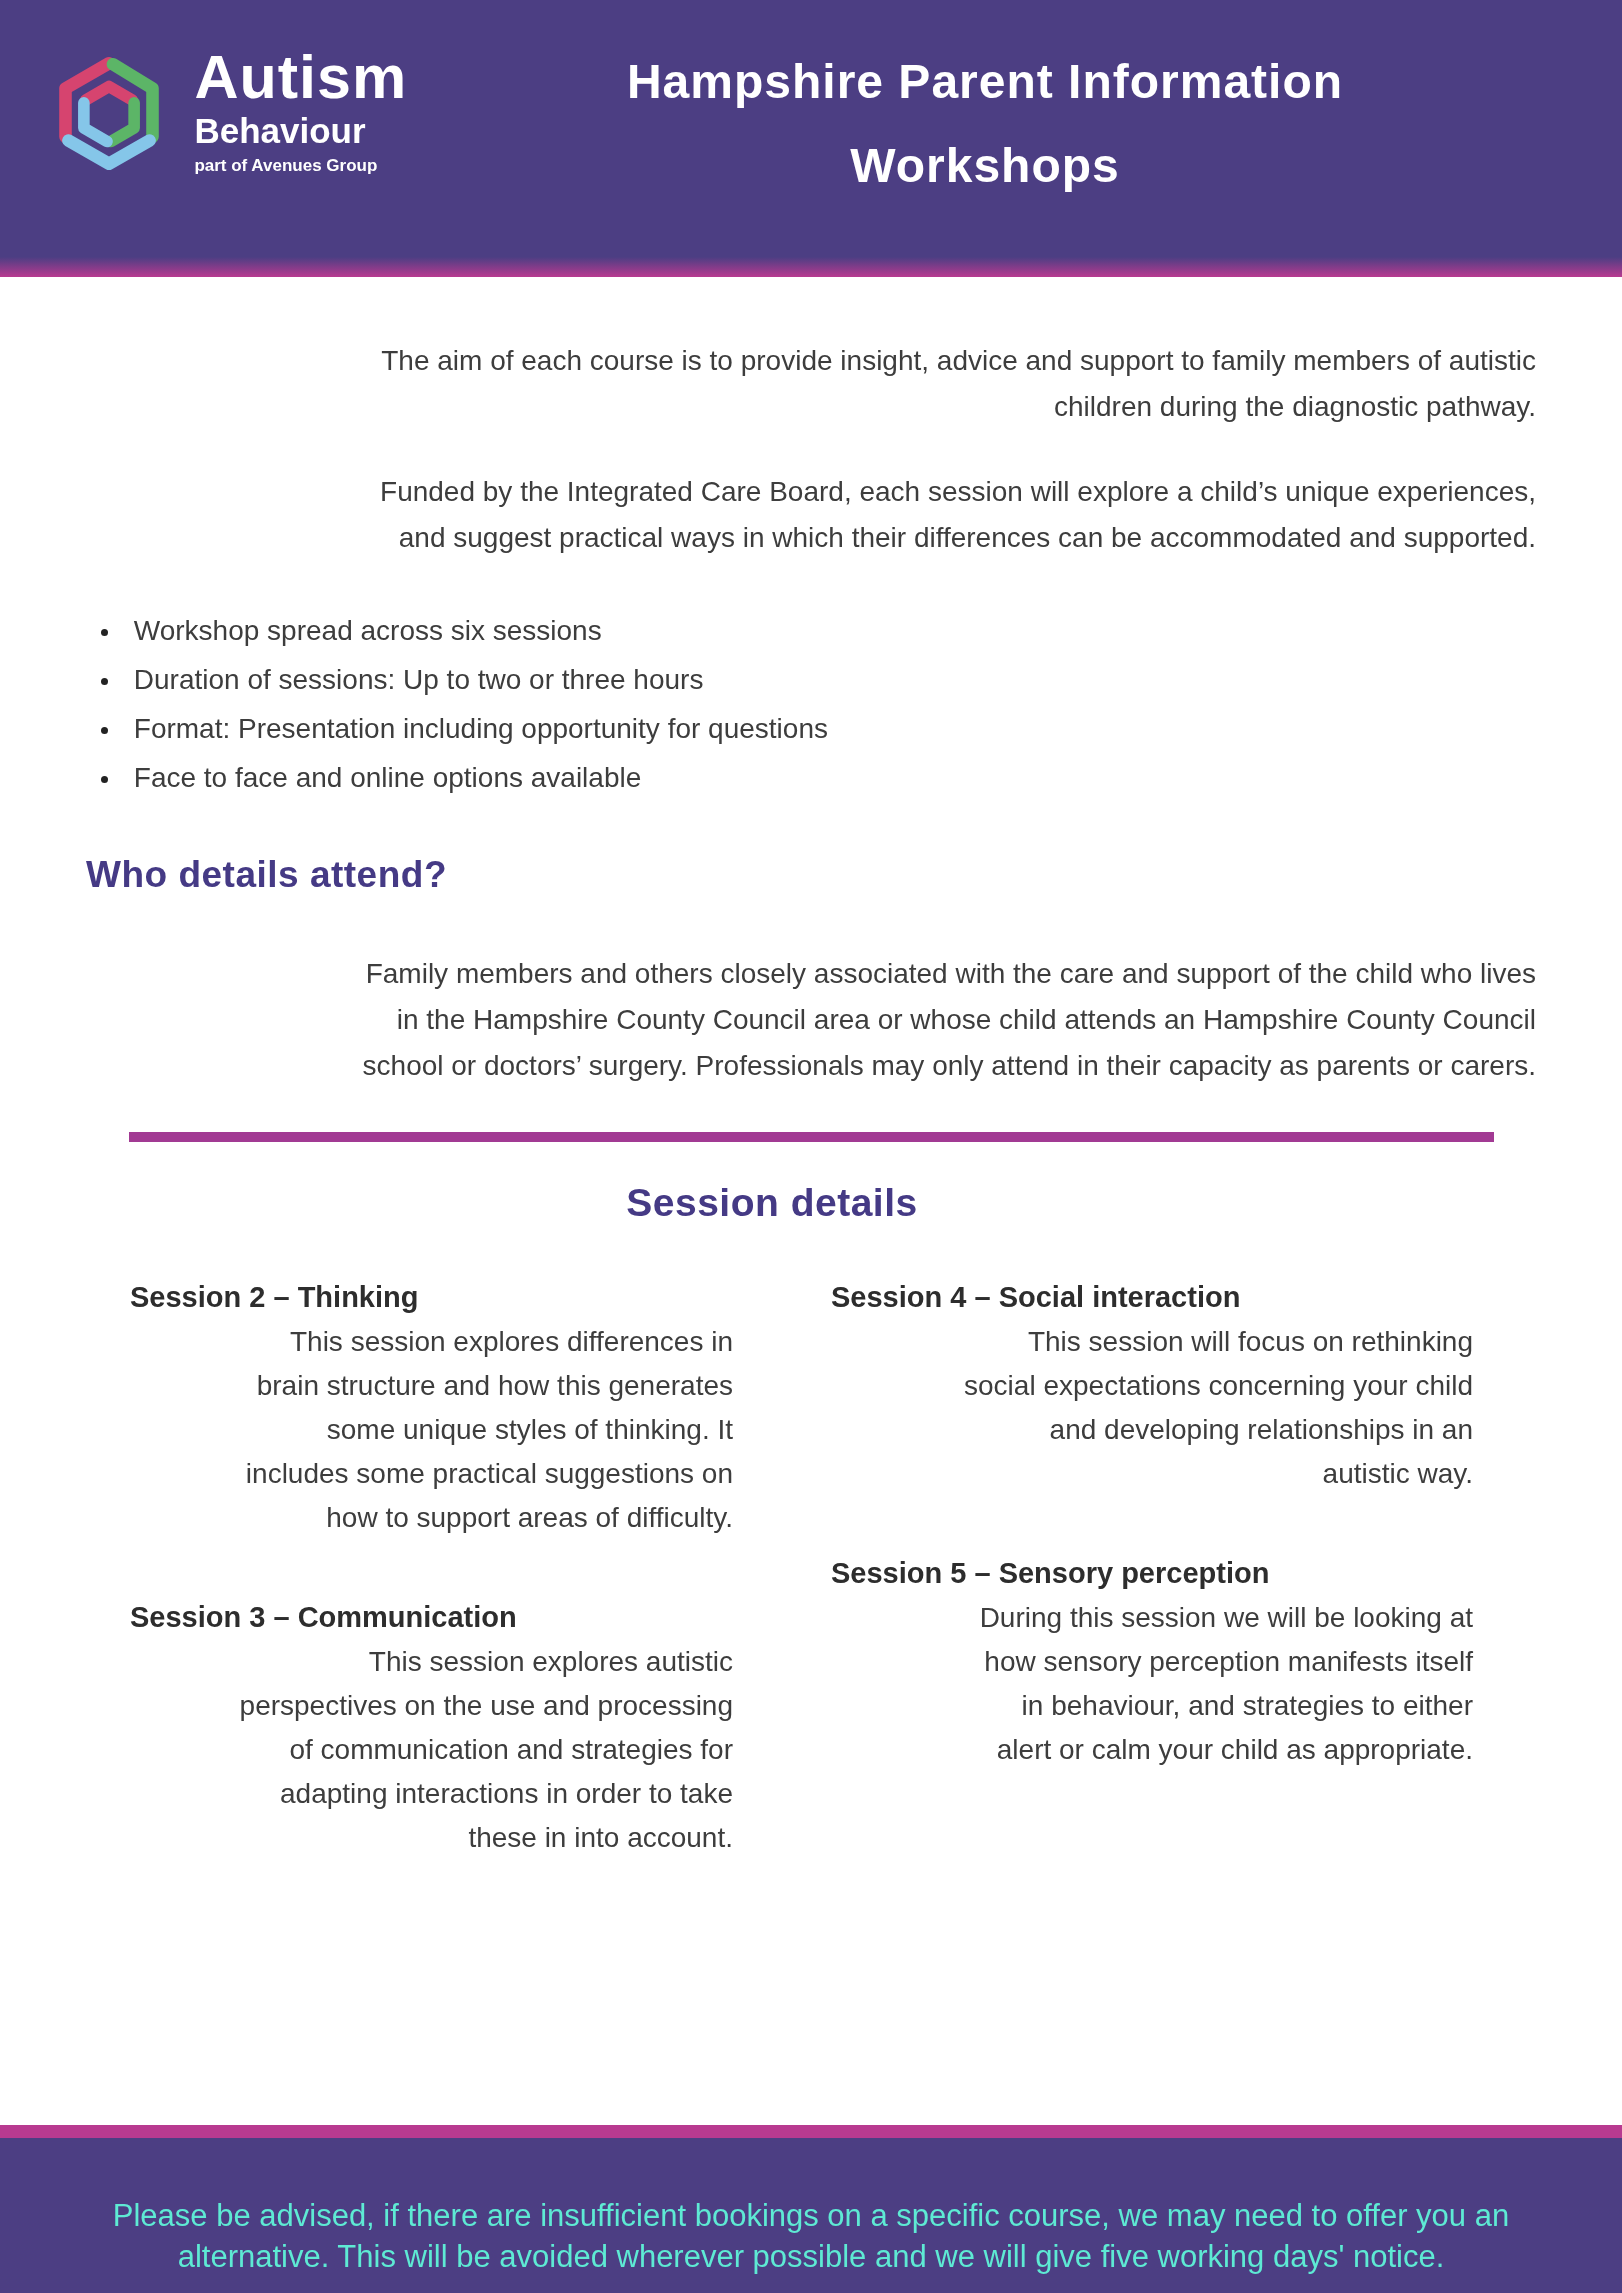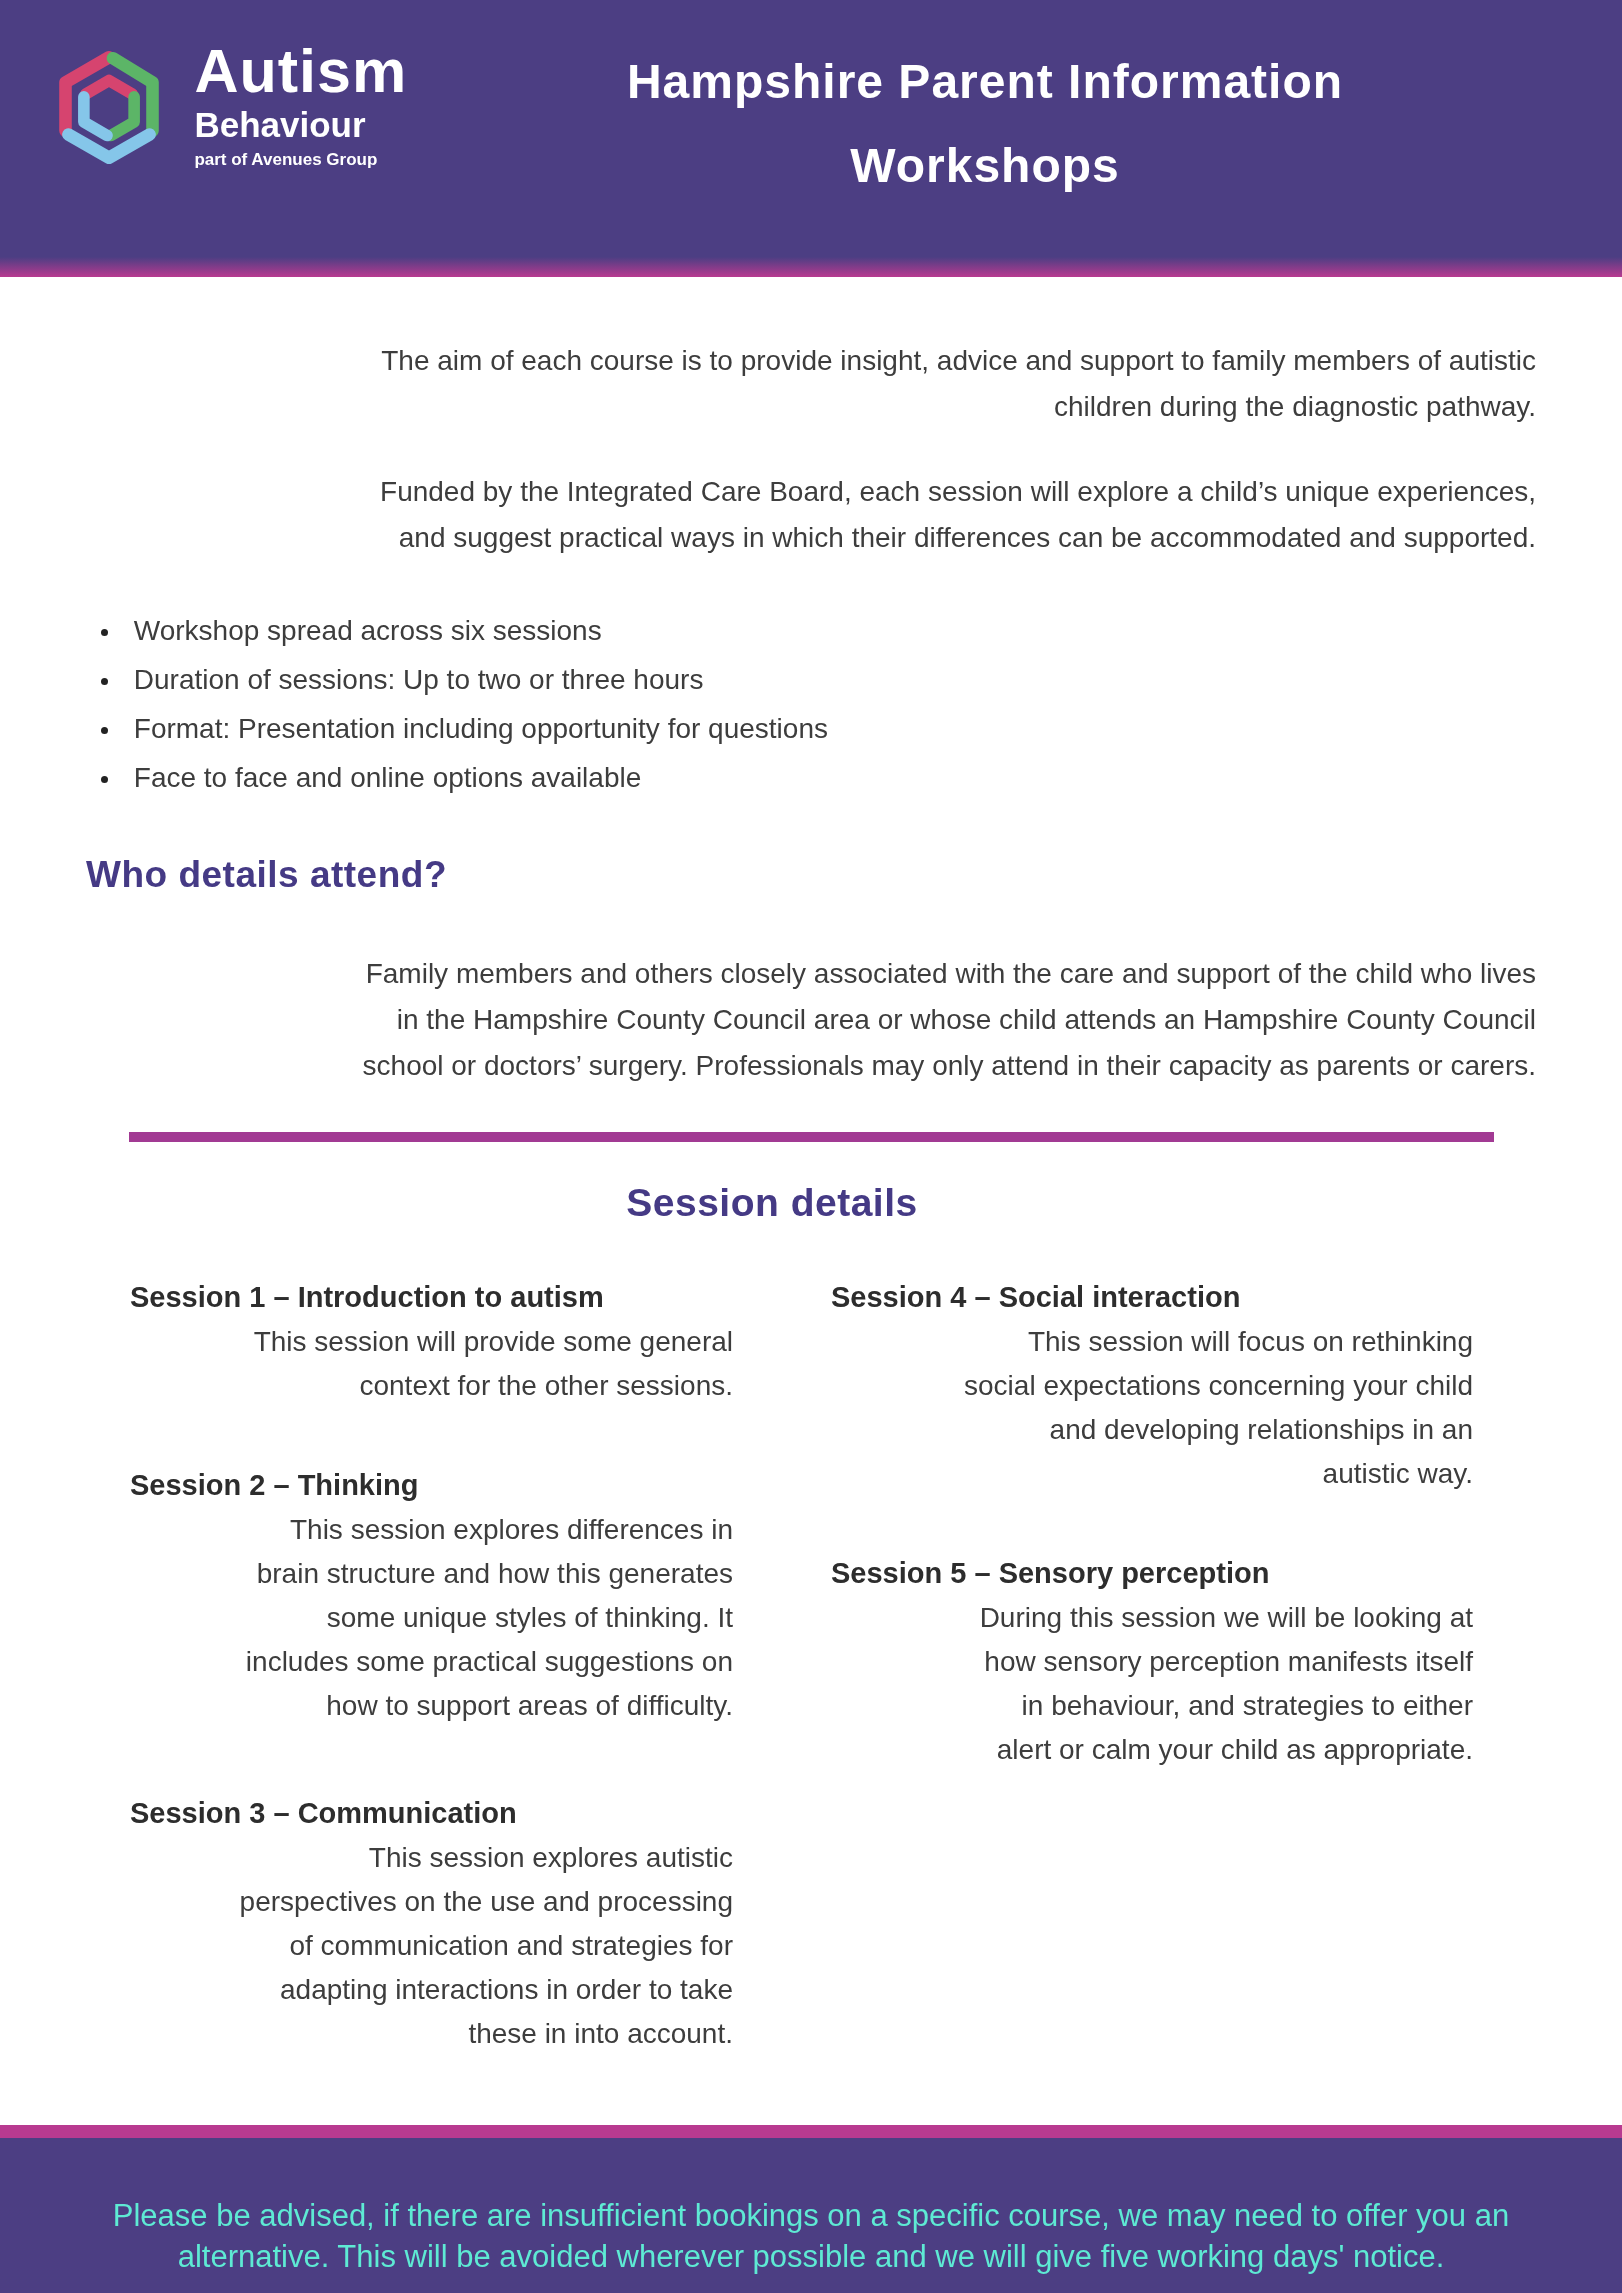--- a/index.html
+++ b/index.html
@@ -12,21 +12,21 @@
 
   
   .header{
     position:relative;width:100%;height:257px;
     background:var(--header_purple,#4c3e83);
   }
   .header-stripe{
     width:100%;height:19.6px;
     background:linear-gradient(to bottom, var(--header_purple,#4c3e83), var(--stripe_magenta,#bb3992));
   }
-  .logo{position:absolute;left:51px;top:40px;display:flex;align-items:flex-start;}
+  .logo{position:absolute;left:51px;top:46px;display:flex;align-items:flex-start;}
   .logo-icon{width:116px;height:135px;}
   .logo-text{margin-left:27.4px;color:#ffffff;}
   .logo-brand{font-size:61px;font-weight:700;line-height:63px;letter-spacing:1px;}
   .logo-region{font-size:35px;font-weight:700;line-height:39px;margin-top:2px;}
   .logo-tagline{font-size:17px;font-weight:700;line-height:23.5px;margin-top:4px;}
   .page-title{
     position:absolute;left:544px;top:40px;width:882px;
     color:#ffffff;font-size:48px;font-weight:700;line-height:84px;
     text-align:center;letter-spacing:1px;
   }
@@ -122,25 +122,20 @@
 in the Hampshire County Council area or whose child attends an Hampshire County Council
 school or doctors’ surgery. Professionals may only attend in their capacity as parents or carers.</p>
 
   <hr class="divider">
 
   <h2 class="sessions-heading">Session details</h2>
 
   <div class="cols">
     <div class="col col-left">
       <div class="session">
-        <h3 class="session-title">Session 1 – Introduction to autism</h3>
-        <p class="session-body pre">This session will provide some general
-context for the other sessions.</p>
-      </div>
-      <div class="session">
         <h3 class="session-title">Session 2 – Thinking</h3>
         <p class="session-body pre">This session explores differences in
 brain structure and how this generates
 some unique styles of thinking. It
 includes some practical suggestions on
 how to support areas of difficulty.</p>
       </div>
       <div class="session">
         <h3 class="session-title">Session 3 – Communication</h3>
         <p class="session-body pre">This session explores autistic

